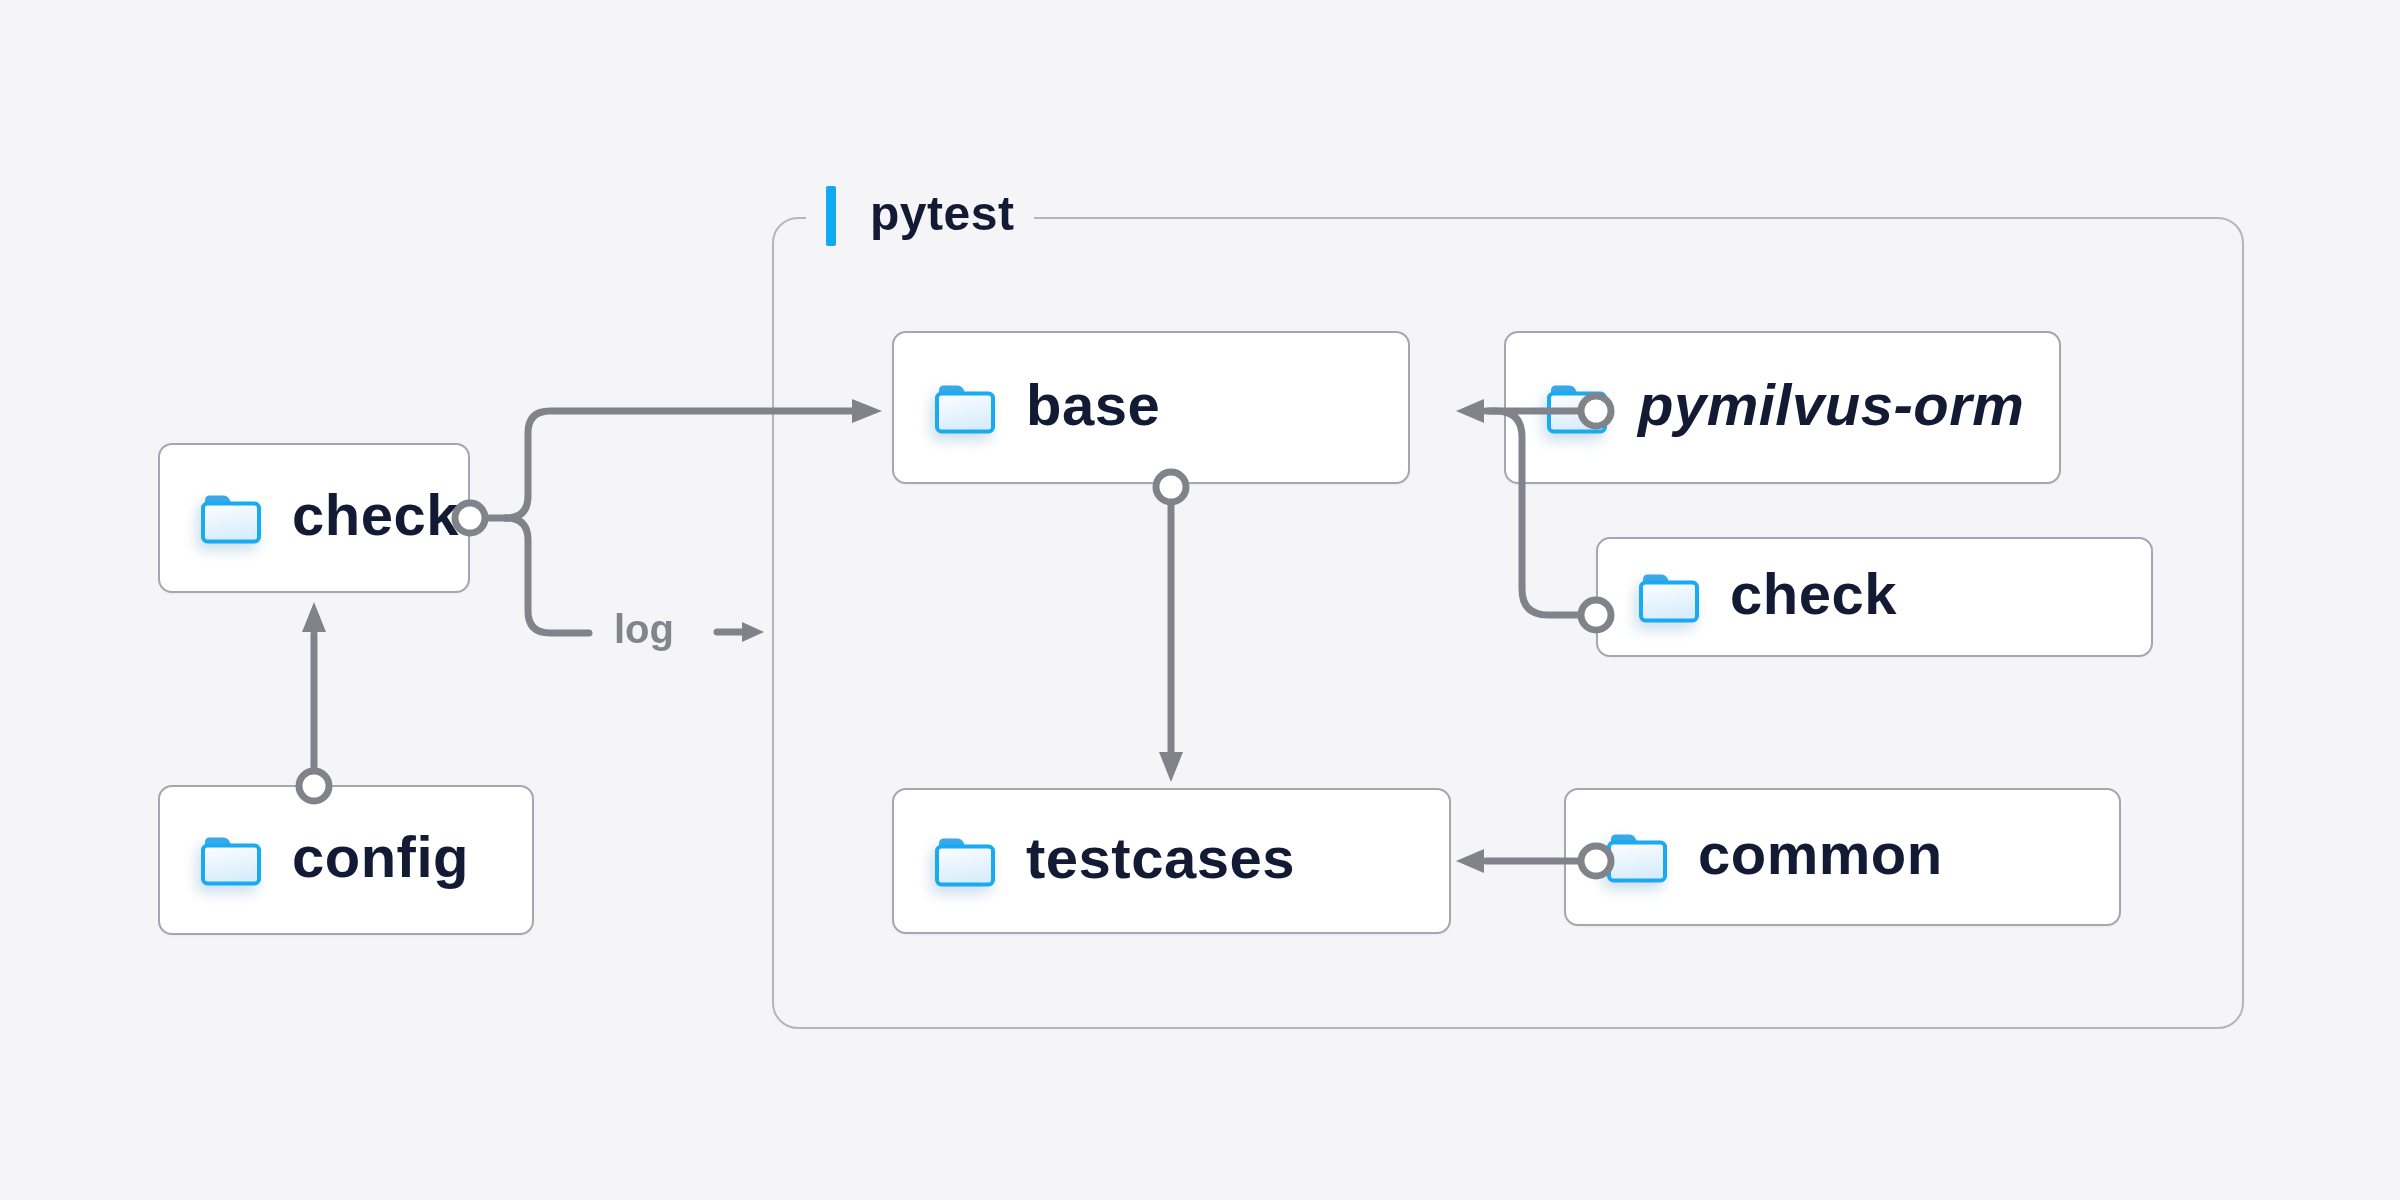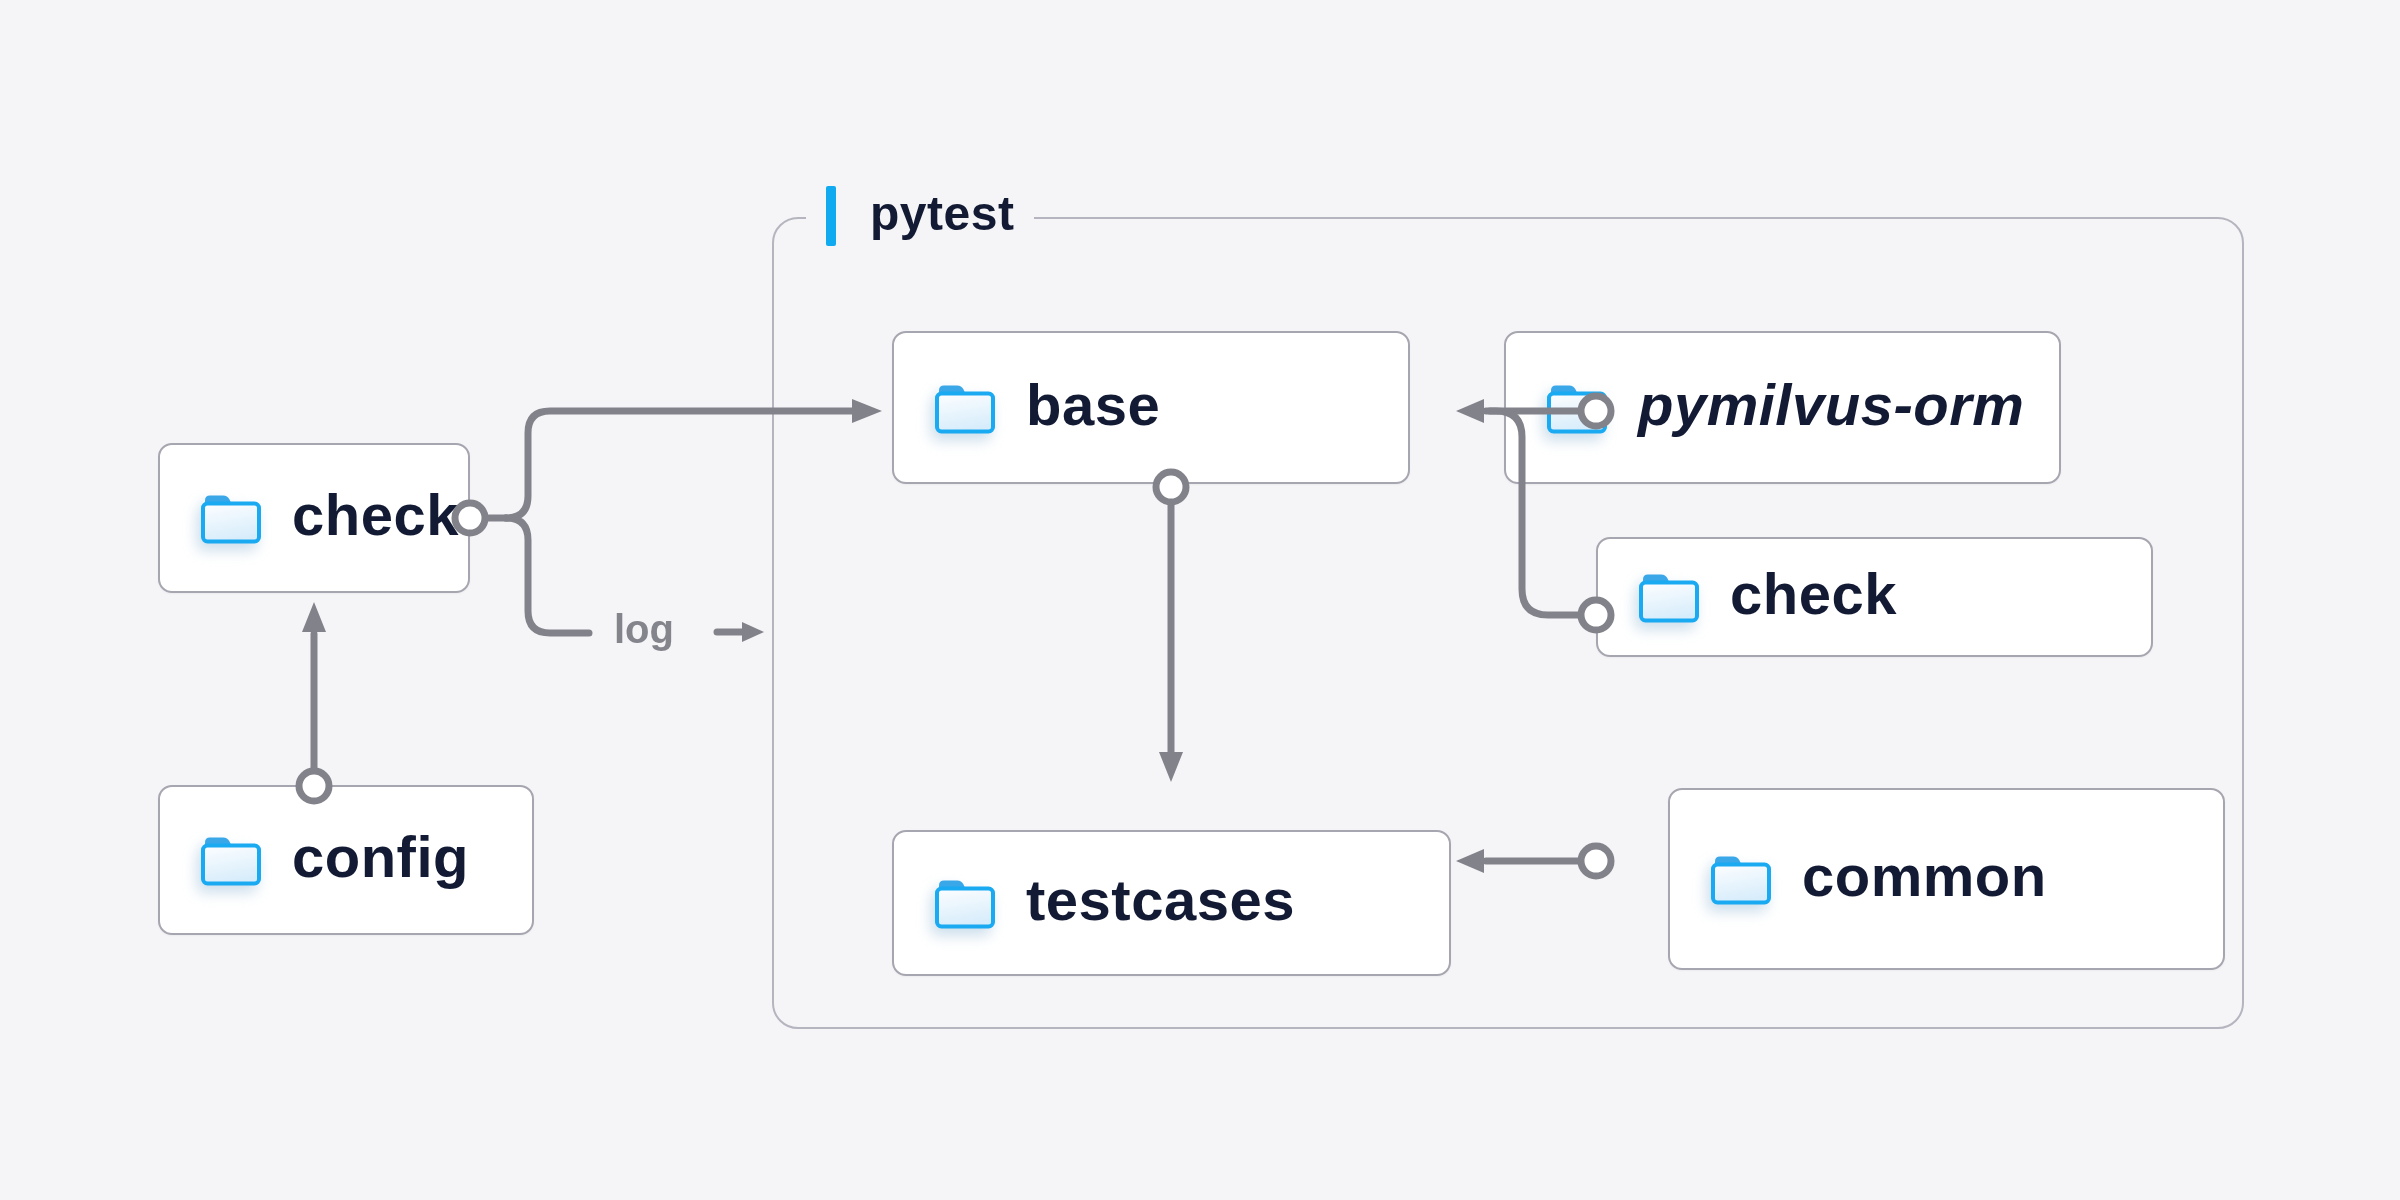--- a/index.html
+++ b/index.html
@@ -63,24 +63,24 @@
     padding-bottom:6px;
   }
   .folder{
     width:62px;height:52px;margin-right:30px;flex:0 0 auto;
     filter:drop-shadow(-4px 7px 7px rgba(110,160,200,.35));
   }
 
   #node-utils     {left:158px;top:443px;width:312px;height:150px;}
   #node-config    {left:158px;top:785px;width:376px;height:150px;}
   #node-base      {left:892px;top:331px;width:518px;height:153px;text-align:center;}
-  #node-testcases {left:892px;top:788px;width:559px;height:146px;margin-top:42px;}
+  #node-testcases {left:892px;top:788px;width:559px;height:146px;}
   #node-pymilvus  {left:1504px;top:331px;width:557px;height:153px;font-style:italic;}
   #node-check     {left:1596px;top:537px;width:557px;height:120px;}
-  #node-common    {left:1668px;top:788px;width:557px;height:182px;}
+  #node-common    {left:1564px;top:788px;width:557px;height:138px;}
 
   .edge-label{
     position:absolute;left:582px;top:602px;width:124px;height:62px;
     display:flex;align-items:center;justify-content:center;
     font-size:40px;font-weight:700;color:var(--edge-label-text);
     z-index:2;line-height:1;padding-bottom:8px;
   }
 
   svg.connectors{
     position:absolute;left:0;top:0;width:2400px;height:1200px;

